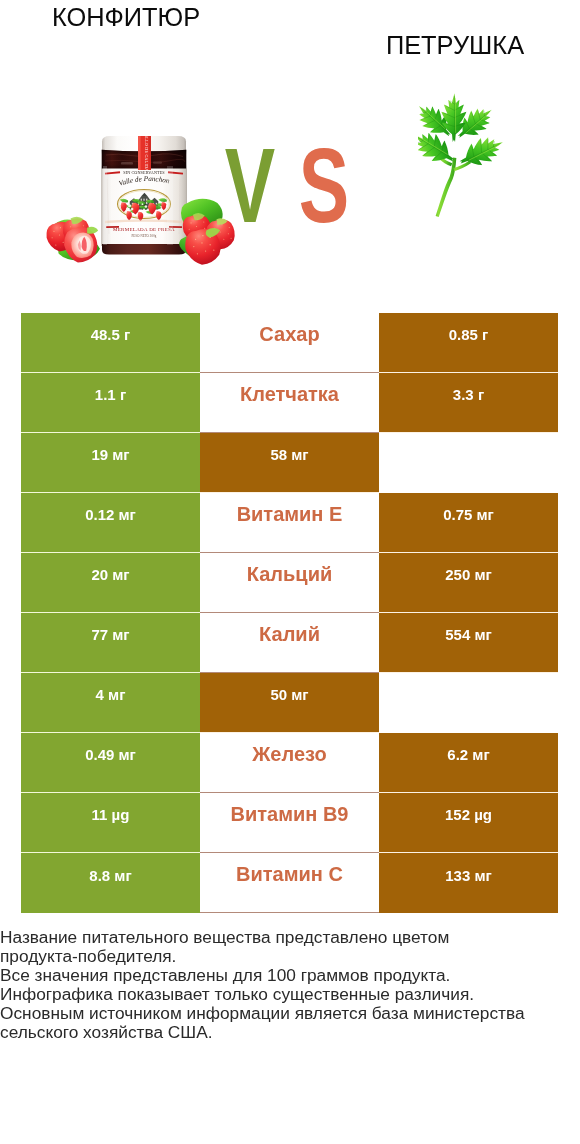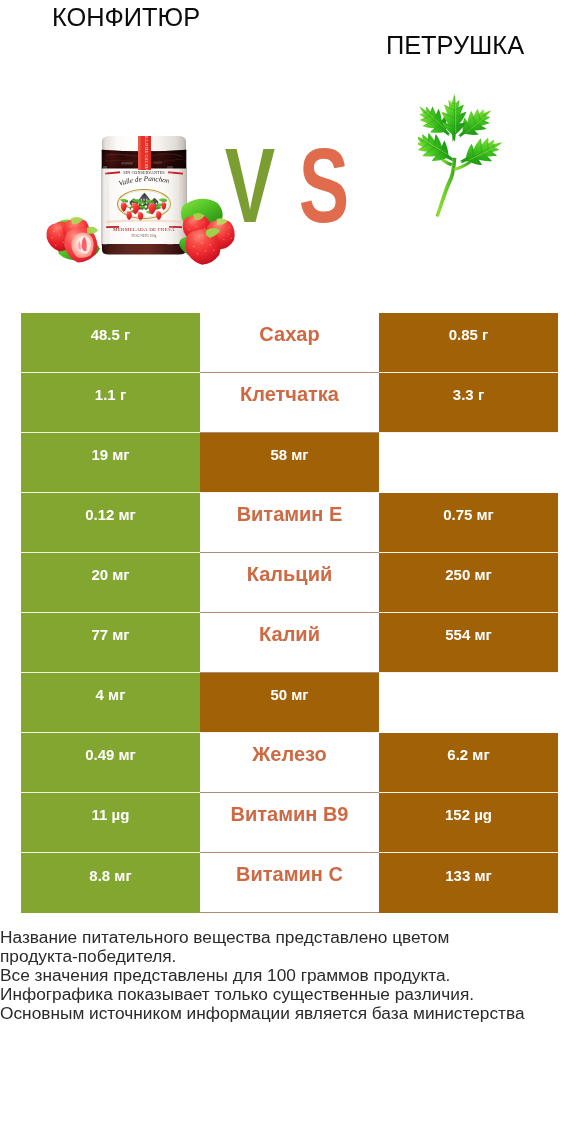--- a/index.html
+++ b/index.html
@@ -439,14 +439,15 @@
         <div class="cell c-mid">Витамин C</div>
         <div class="cell c-right">133 мг</div>
       </div>
     </div>
   <div class="foot">
       <div>Название питательного вещества представлено цветом</div>
       <div>продукта-победителя.</div>
       <div>Все значения представлены для 100 граммов продукта.</div>
       <div>Инфографика показывает только существенные различия.</div>
       <div>Основным источником информации является база министерства</div>
+      <div>сельского хозяйства США.</div>
     </div>
 </div>
 
 </body></html>

